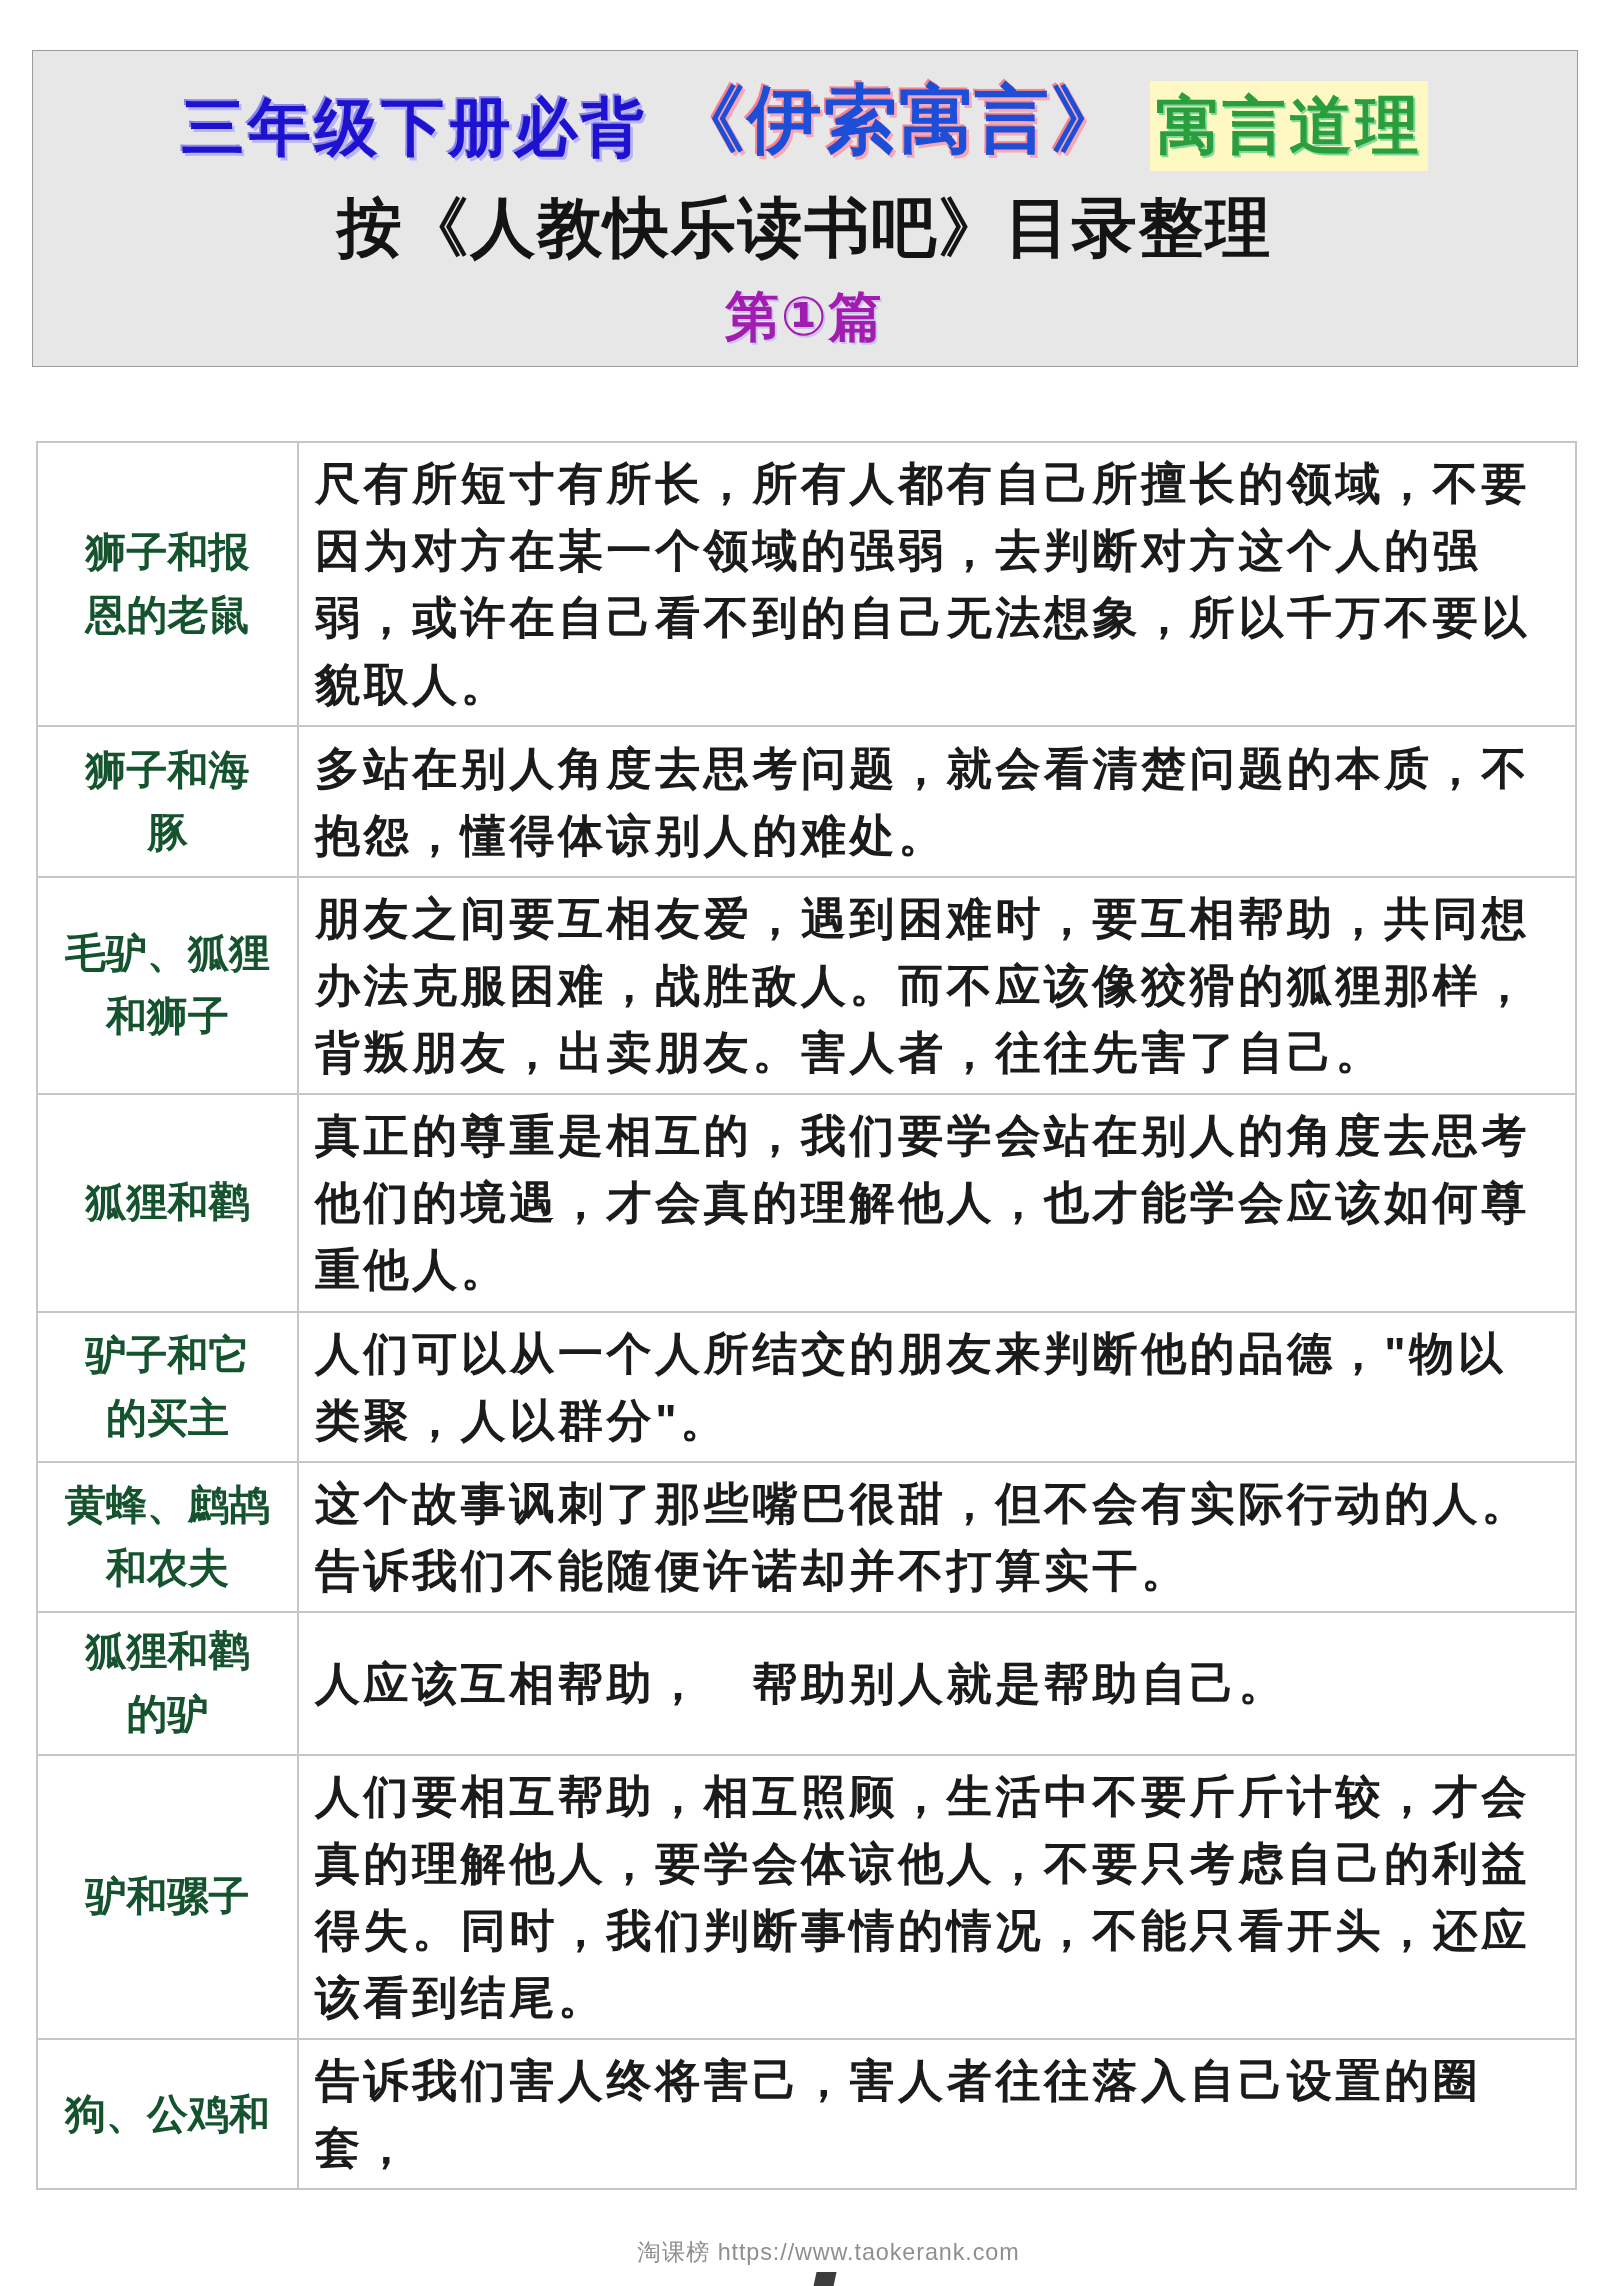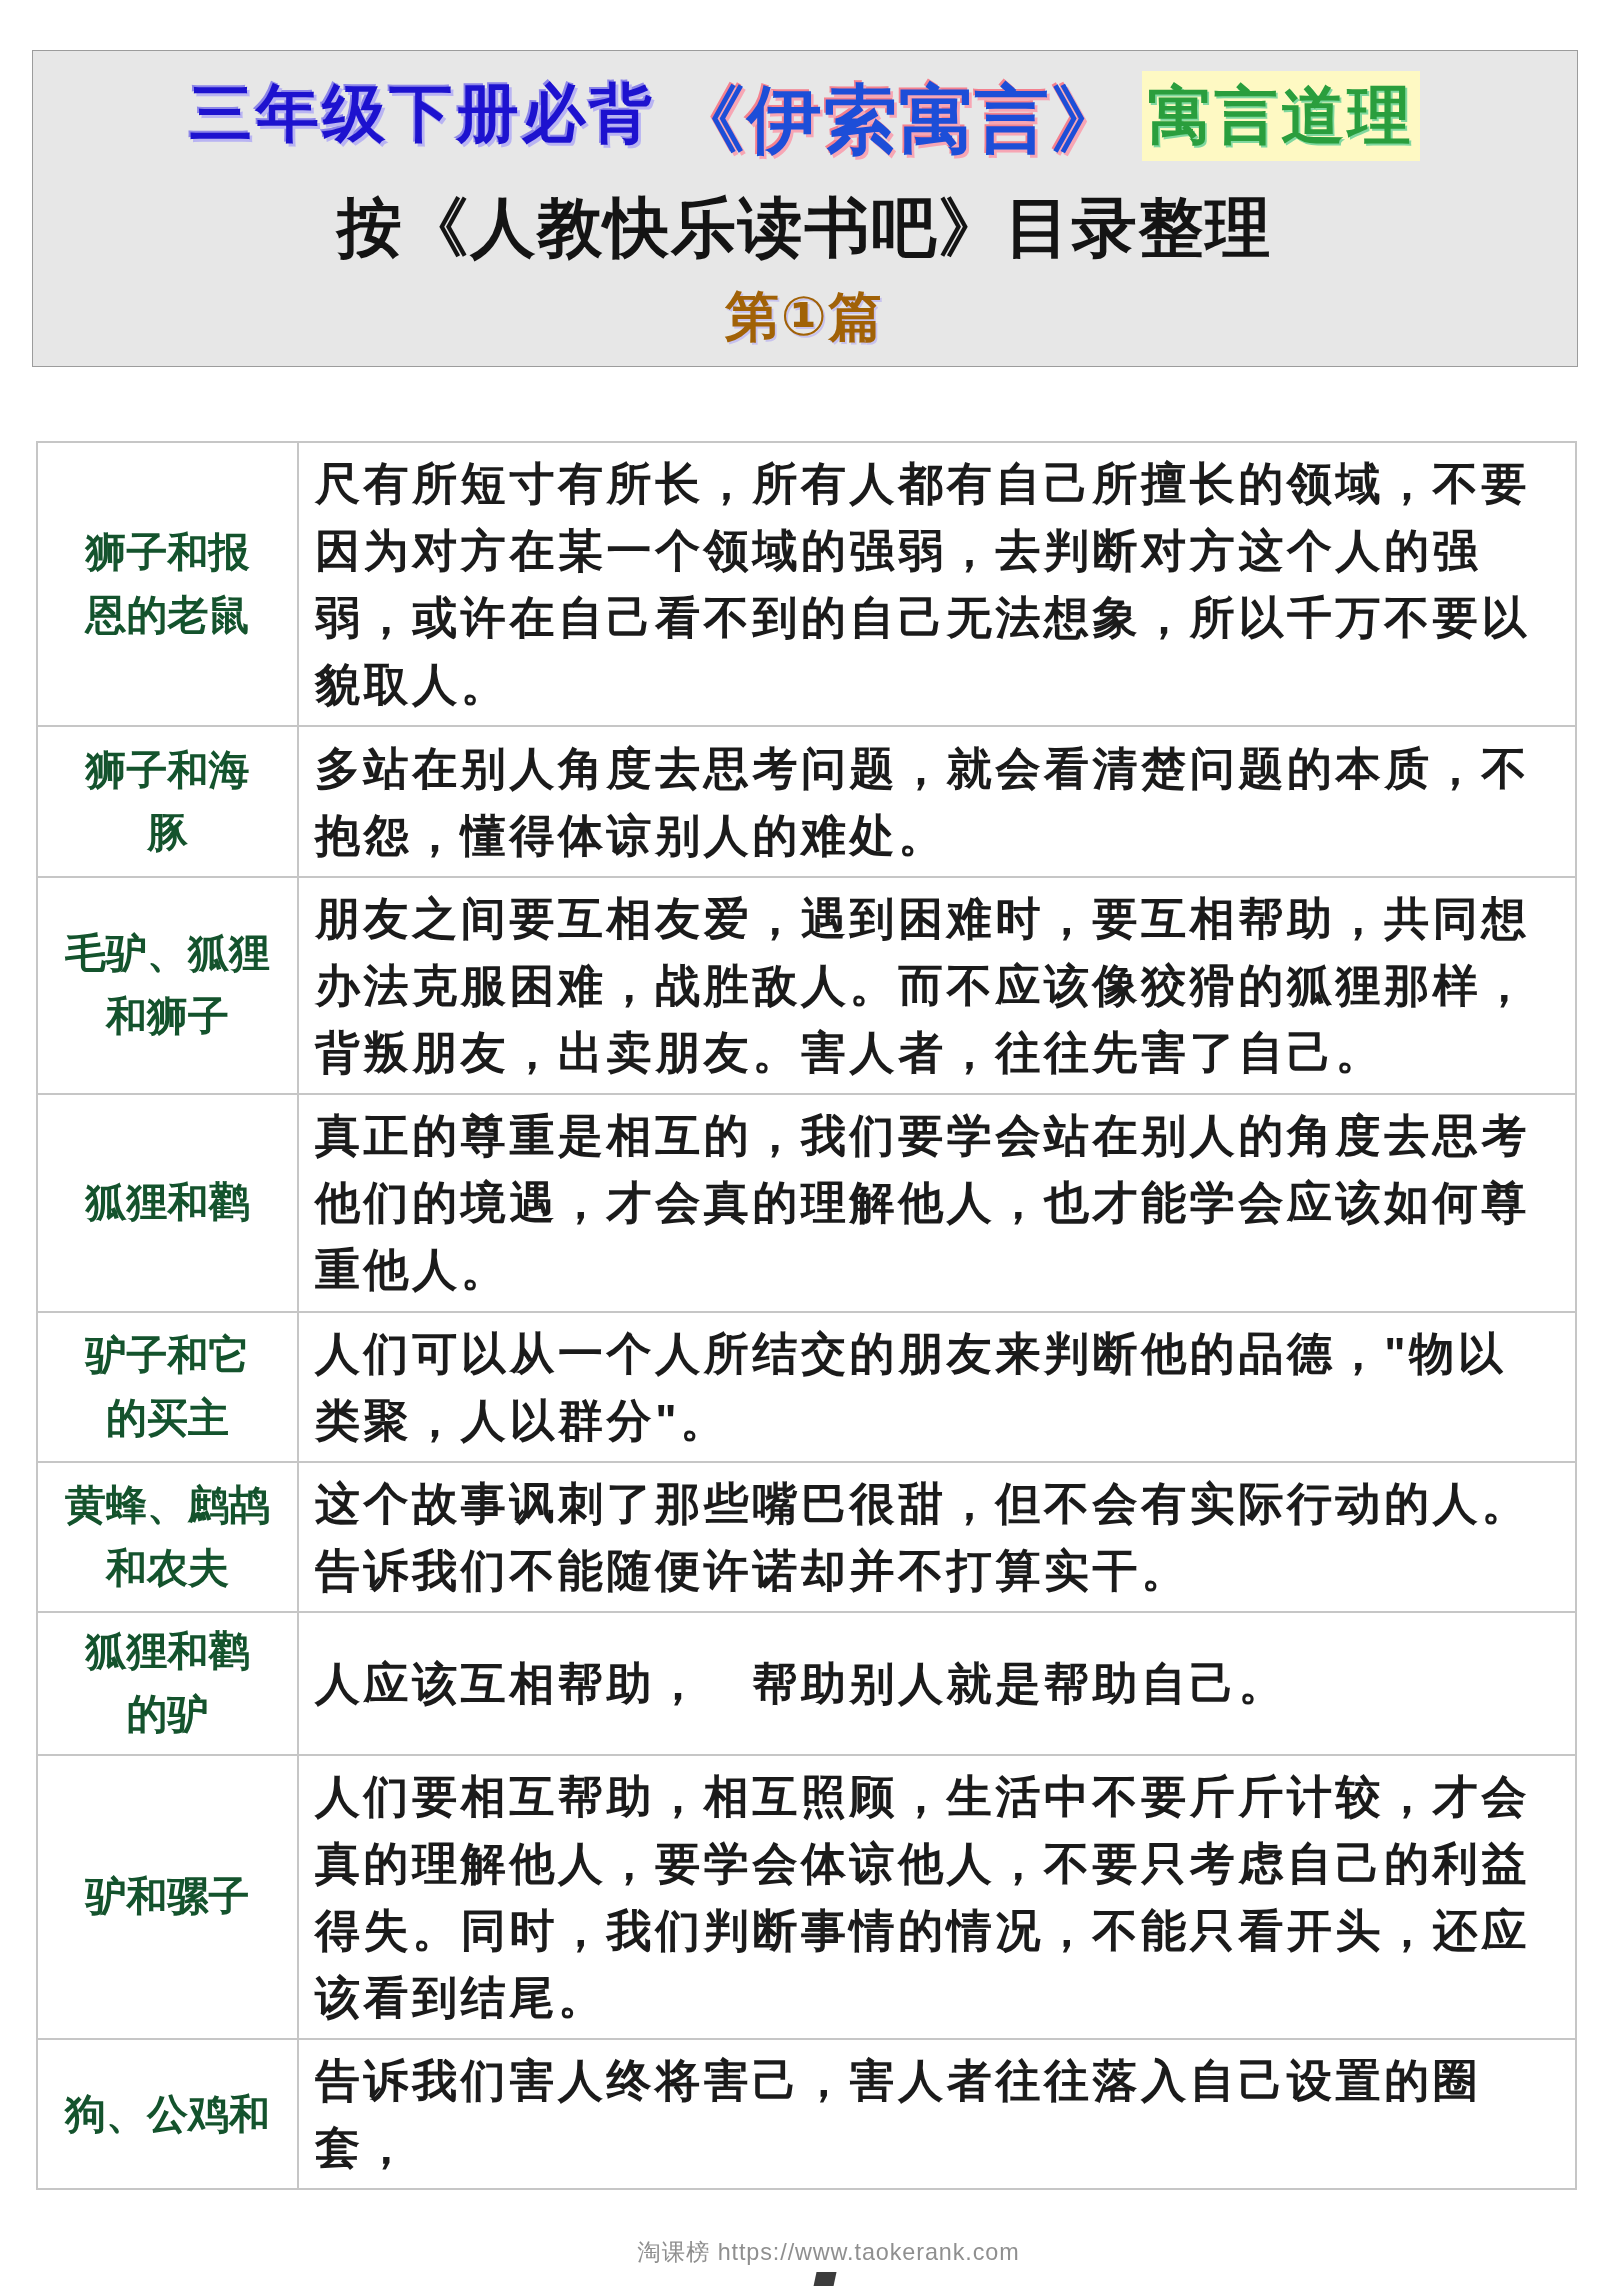--- a/index.html
+++ b/index.html
@@ -14,22 +14,22 @@
   .header-box{
     position:absolute;left:31.5px;top:50px;
     width:1546px;height:317px;
     background:#e7e7e7;
     border:1.8px solid #9c9c9c;
     box-sizing:border-box;
     text-align:center;
   }
   .title-line1{
     margin-top:20px;
-    display:flex;justify-content:center;align-items:flex-start;
-    gap:16px;white-space:nowrap;
+    display:flex;justify-content:center;align-items:flex-end;
+    gap:24px;white-space:nowrap;
   }
   .t-blue{
     font-size:63px;font-weight:bold;color:#1d12cf;
     text-shadow:2.7px 2.7px 0 #b9b4f2, -1.8px -1.8px 0 #8d86e8;
     letter-spacing:3.6px;
   }
   .t-red{
     font-size:74px;font-weight:bold;color:#1d4ed8;
     text-shadow:2.7px 2.7px 0 #f7a6b4, -1.8px -1.8px 0 #f4818f;
     letter-spacing:1.8px;
@@ -40,21 +40,21 @@
     text-shadow:1.8px 1.8px 0 #7fd89f;
     padding:1.8px 5.4px;letter-spacing:3.6px;
   }
   .title-line2{
     margin-top:12.6px;
     font-size:65px;font-weight:bold;color:#141414;
     letter-spacing:1.8px;
   }
   .title-line3{
     margin-top:9px;
-    font-size:54px;font-weight:bold;color:#a16207;
+    font-size:54px;font-weight:bold;color:#a21caf;
     text-shadow:1.8px 1.8px 0 #c7c2ee;
     letter-spacing:1.8px;
   }
   
   .fable-table{
     position:absolute;left:36px;top:441px;
     width:1541px;
     border-collapse:collapse;
     table-layout:fixed;
     background:#ffffff;

